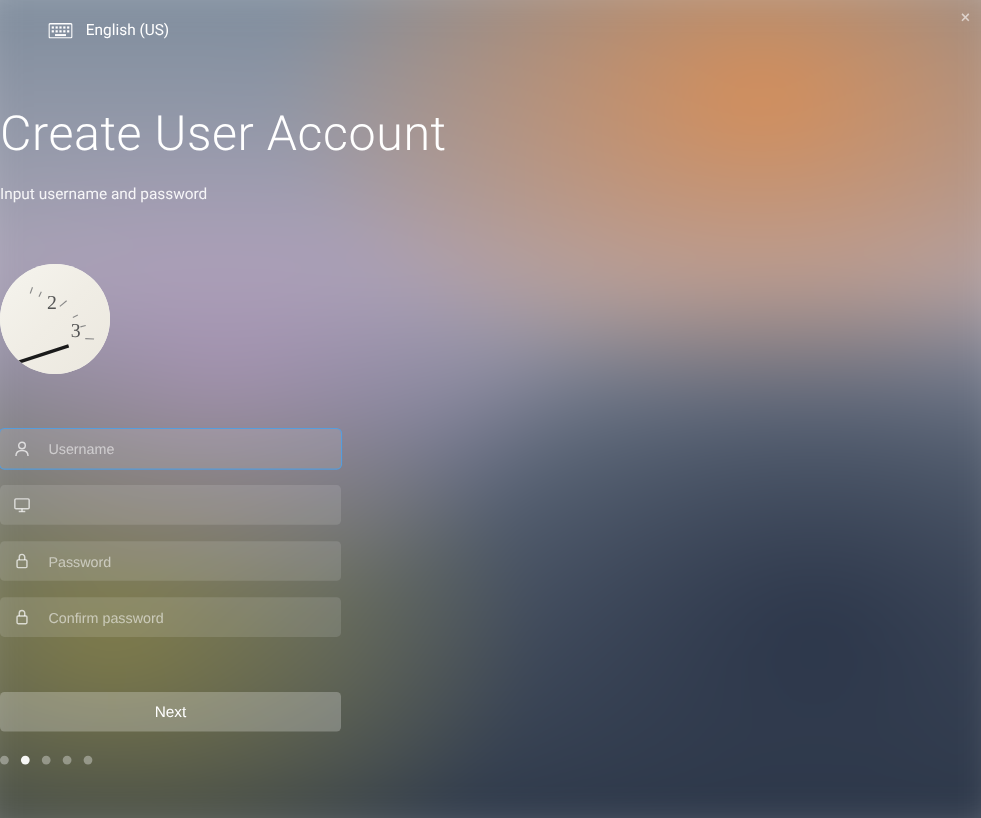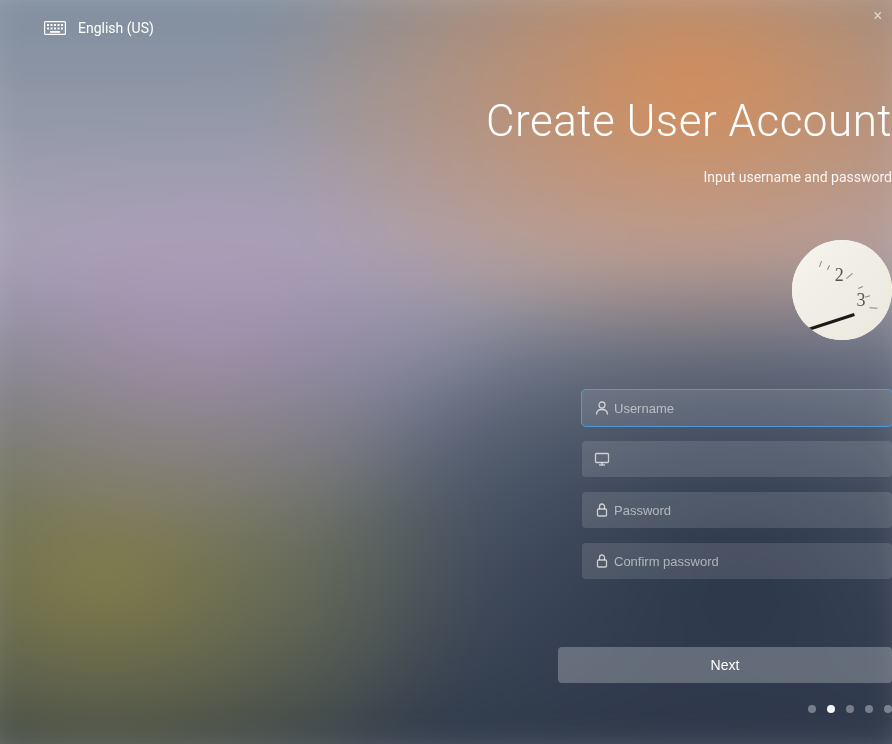--- a/index.html
+++ b/index.html
@@ -72,21 +72,21 @@
       color: rgba(255,255,255,0.6);
       font-size: 16px;
       cursor: pointer;
       line-height: 1;
     }
     
     .content {
       flex: 1;
       display: flex;
       flex-direction: column;
-      align-items: flex-end;
+      align-items: flex-start;
       padding-top: 95px;
     }
     
     .title {
       color: #fff;
       font-size: 44px;
       font-weight: 300;
       letter-spacing: 0.5px;
     }
     
@@ -144,21 +144,21 @@
       gap: 15px;
     }
     
     .input-group {
       display: flex;
       align-items: center;
       background: rgba(255,255,255,0.12);
       border-radius: 4px;
       height: 36px;
       padding: 0 12px;
-      gap: 4px;
+      gap: 16px;
     }
     
     .input-group.focused {
       background: rgba(255,255,255,0.10);
       box-shadow: 0 0 0 1px rgba(80, 160, 230, 0.9);
     }
     
     .input-icon {
       width: 16px;
       height: 16px;
@@ -176,22 +176,22 @@
       color: #fff;
       font-size: 13px;
       height: 100%;
     }
     
     .input-field::placeholder {
       color: rgba(255,255,255,0.55);
     }
     
     .next-btn {
-      margin-top: 68px;
-      width: 334px;
+      margin-top: 50px;
+      width: 310px;
       height: 36px;
       background: rgba(255,255,255,0.25);
       border: none;
       border-radius: 4px;
       color: #fff;
       font-size: 14px;
       cursor: pointer;
     }
     
     .dots {

